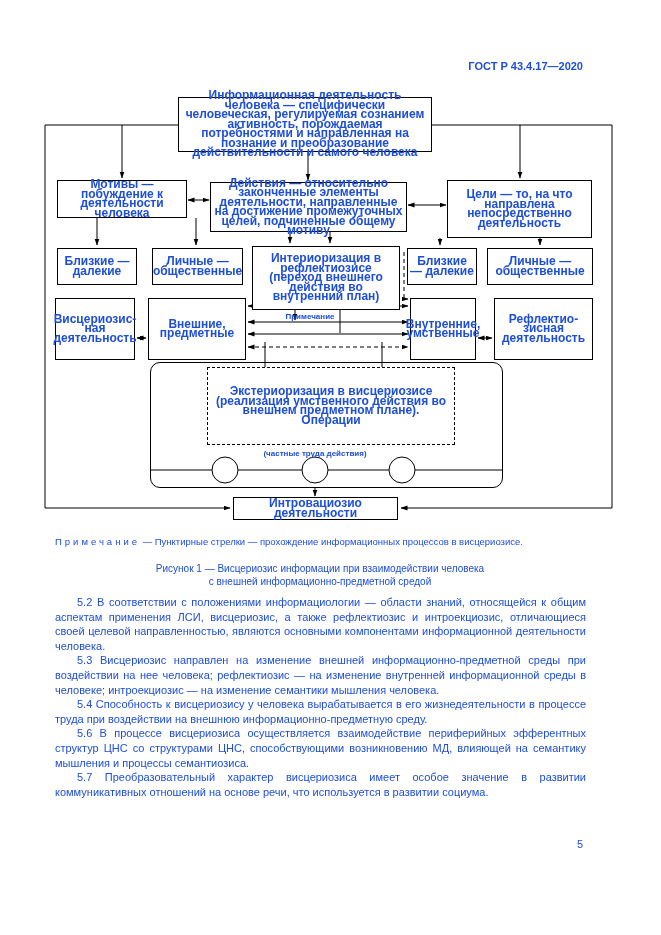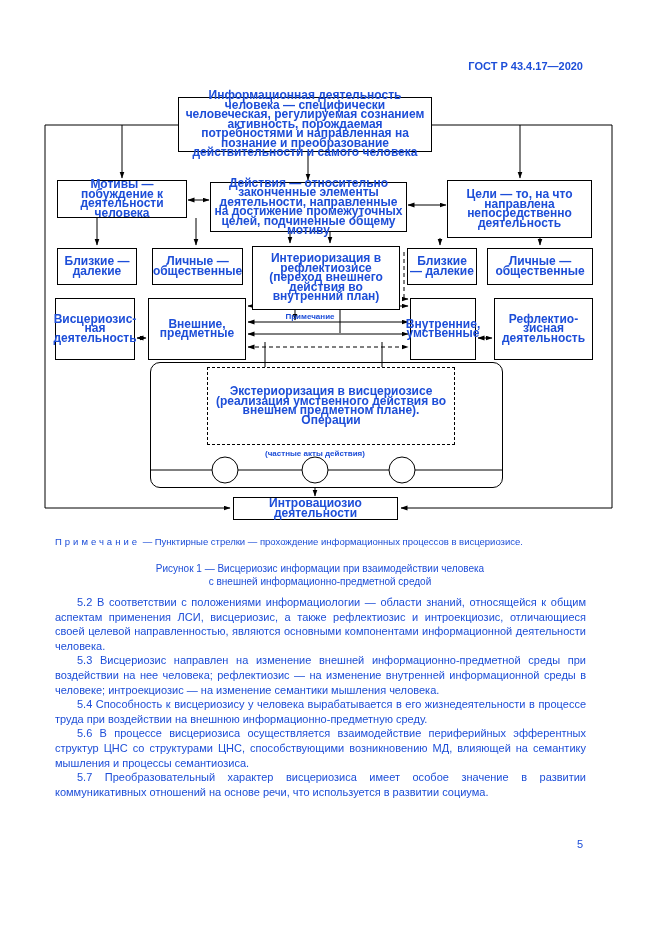--- a/index.html
+++ b/index.html
@@ -144,21 +144,21 @@
     <div class="dbox" style="left:55px; top:298px; width:80px; height:62px;">Висцериозис-ная деятельность</div>
 
     <div class="dbox" style="left:148px; top:298px; width:98px; height:62px;">Внешние, предметные</div>
 
     <div class="dbox" style="left:410px; top:298px; width:66px; height:62px;">Внутренние, умственные</div>
 
     <div class="dbox" style="left:494px; top:298px; width:99px; height:62px;">Рефлектио-зисная деятельность</div>
 
     <div class="dlabel" style="left:260px; top:312px; width:100px;">Примечание</div>
 
-    <div class="dlabel" style="left:230px; top:449px; width:170px;">(частные акты действия)</div>
+    <div class="dlabel" style="left:230px; top:449px; width:170px;">(частные труда действия)</div>
 
     <div class="dbox" style="left:233px; top:497px; width:165px; height:23px;">Интровациозио деятельности</div>
   </div>
 
   <div class="note">
     <span class="note-label">Примечание</span><span> — Пунктирные стрелки — прохождение информационных процессов в висцериозисе.</span>
   </div>
 
   <div class="caption pre">Рисунок 1 — Висцериозис информации при взаимодействии человека
 с внешней информационно-предметной средой</div>

